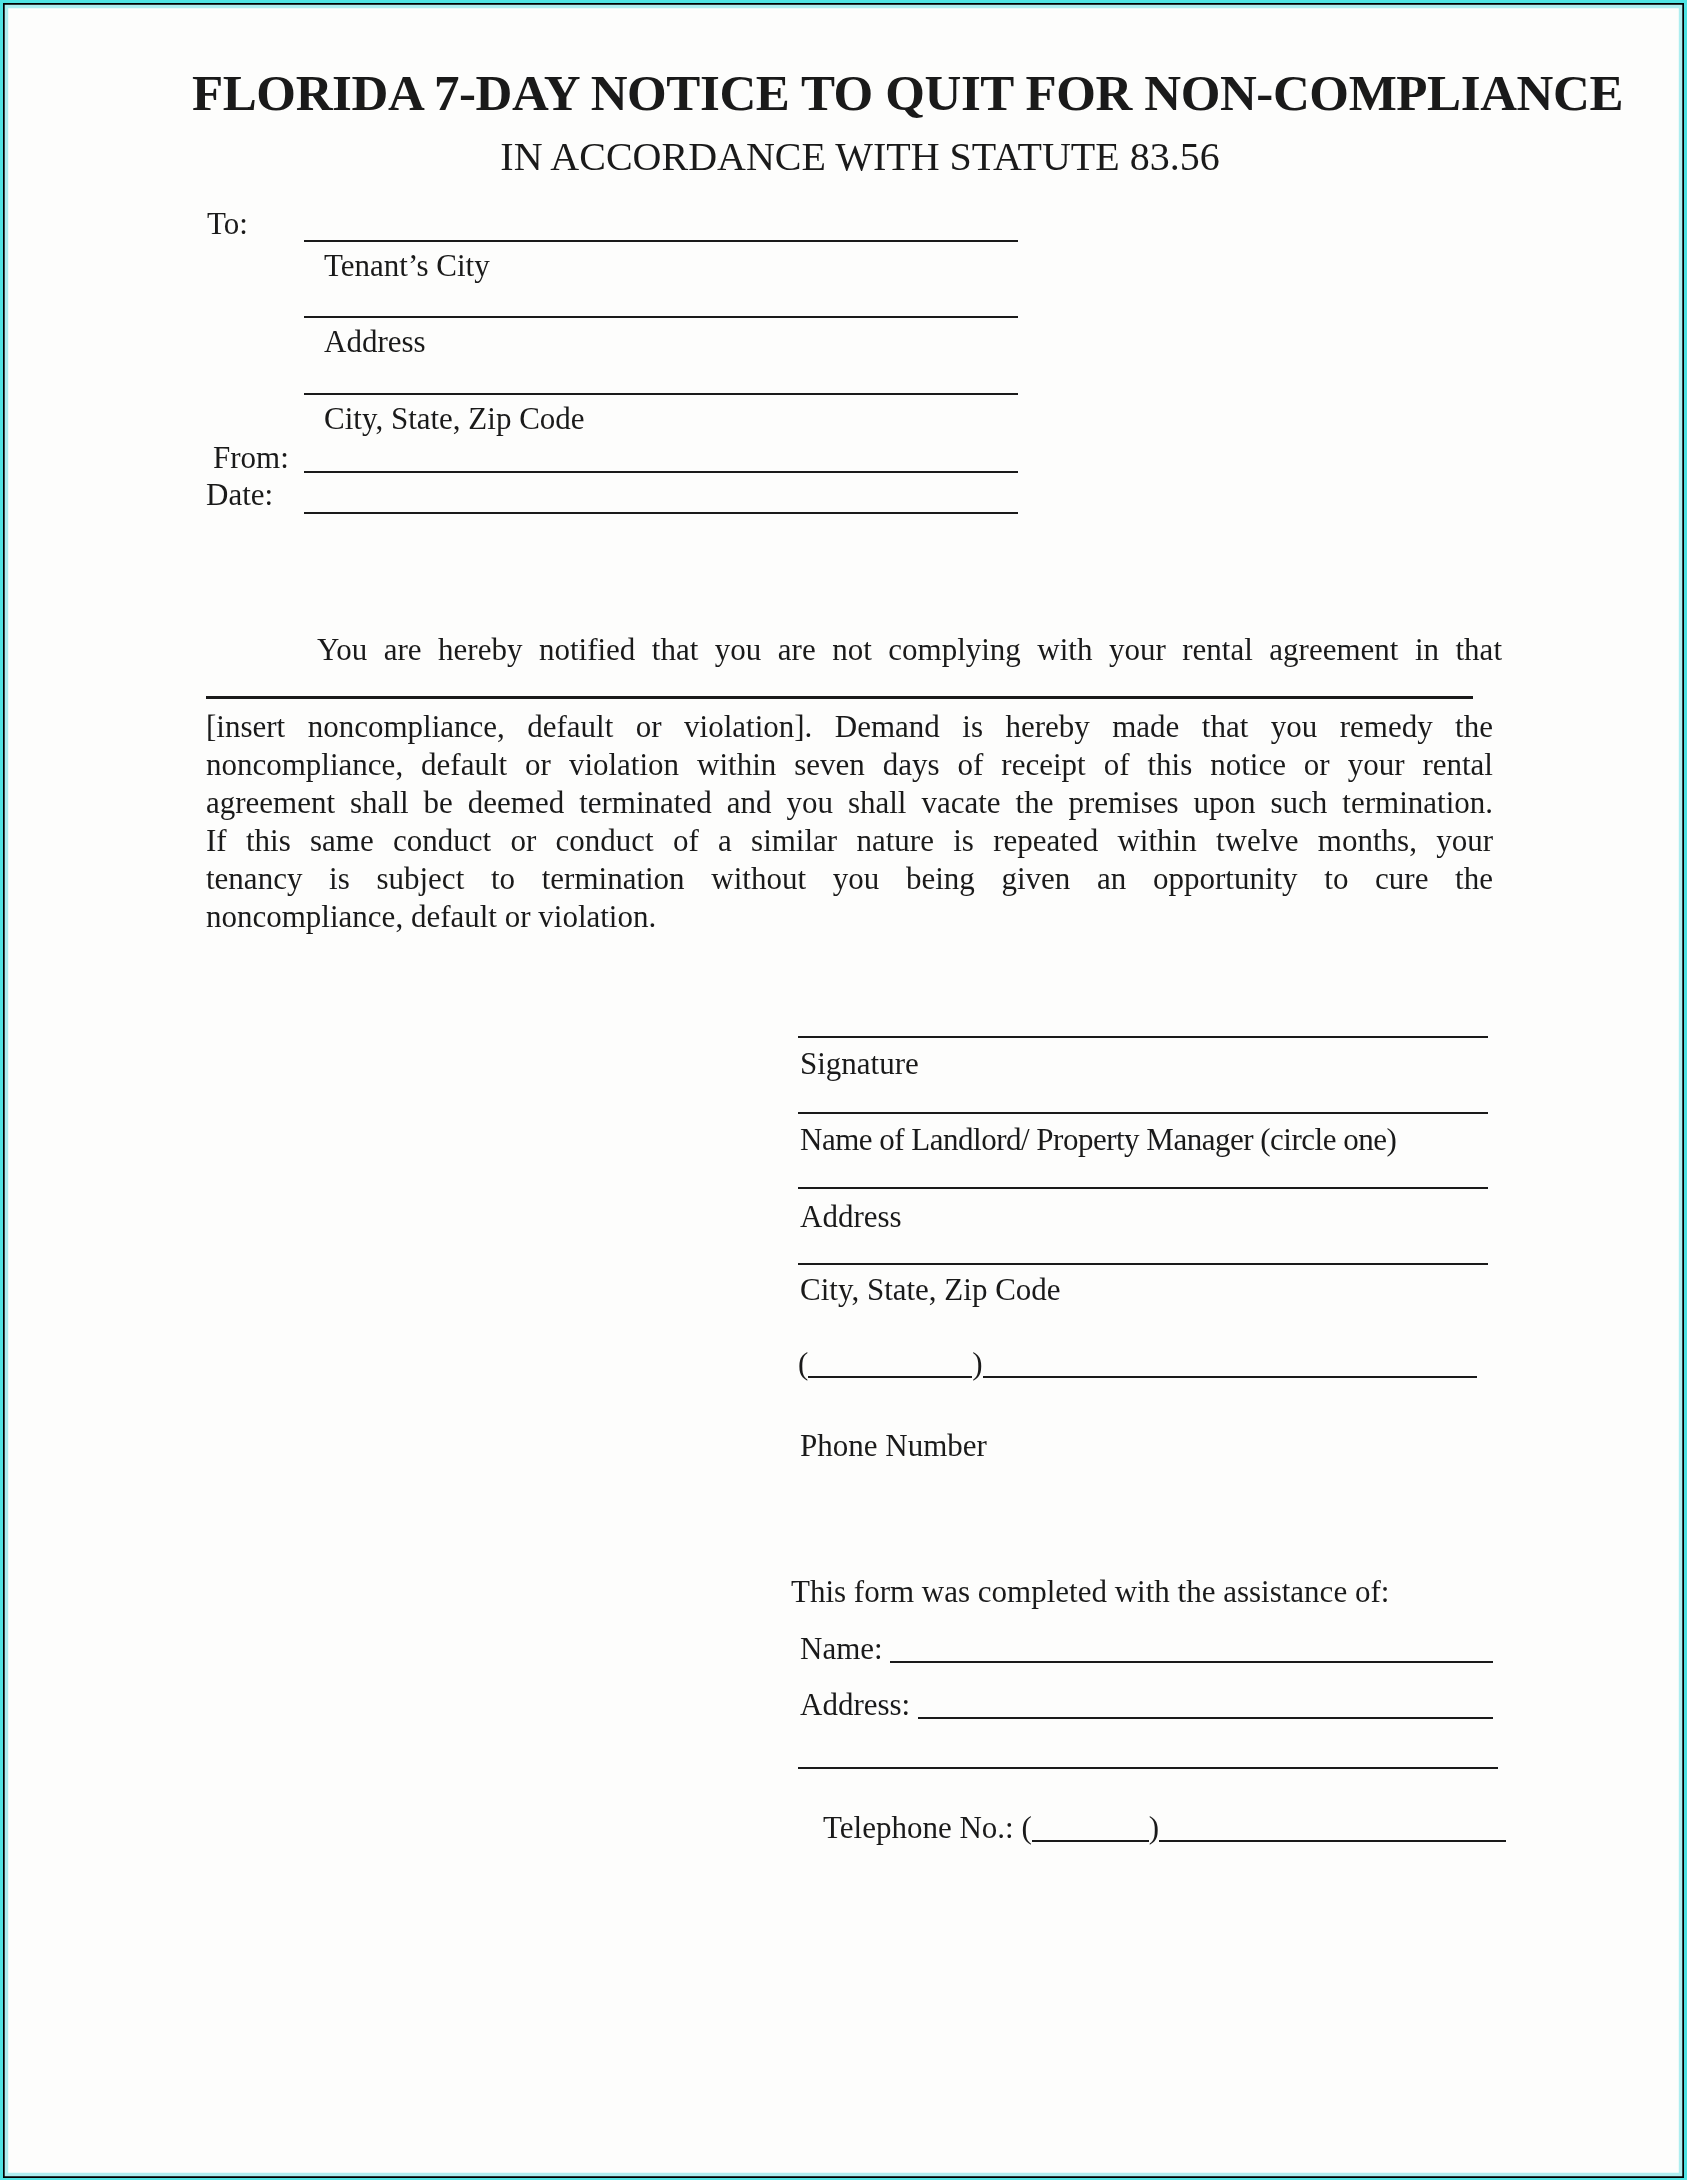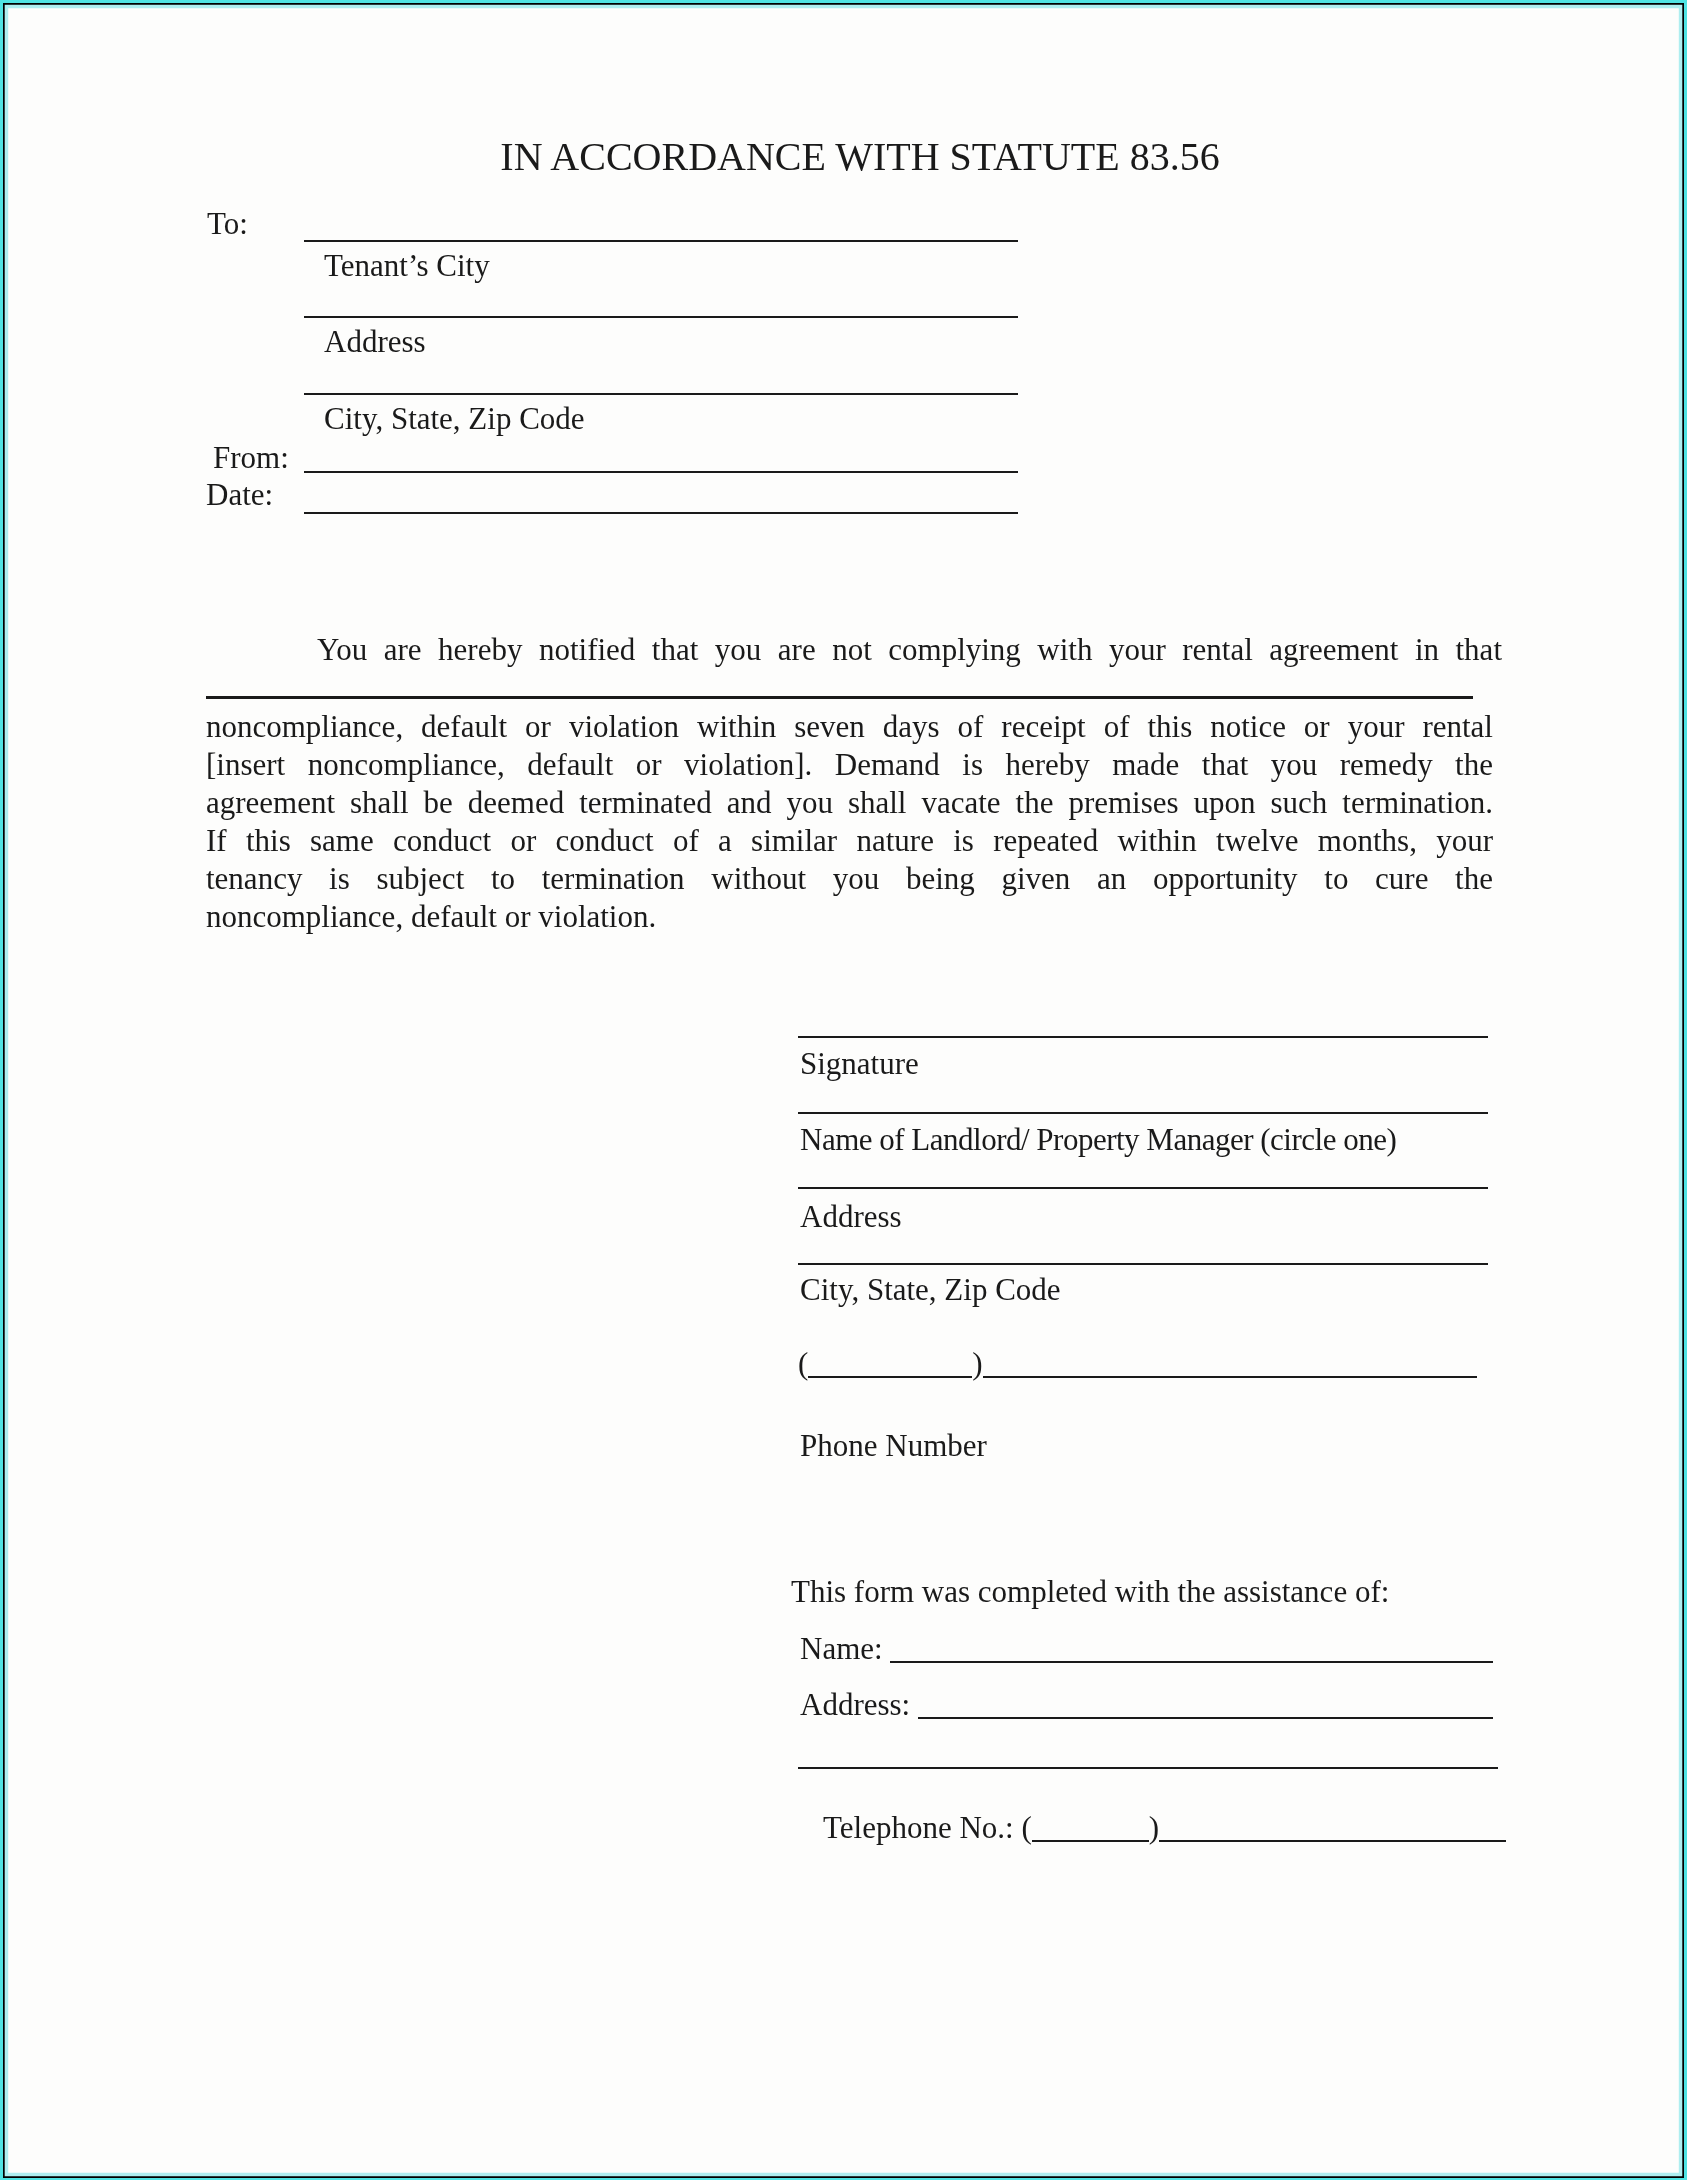--- a/index.html
+++ b/index.html
@@ -59,39 +59,40 @@
   #addr-row{left:797px;top:1683px;width:693px;font-size:31px;}
   #assist-rule{left:795px;top:1764px;width:700px;}
   #tel-row{left:820px;top:1806px;width:683px;font-size:31px;}
   #tel-inner{width:117px;}
 </style>
 </head>
 <body>
 
 <div class="page">
 
+  <div class="abs" id="title">FLORIDA 7-DAY NOTICE TO QUIT FOR NON-COMPLIANCE</div>
   <div class="abs" id="subtitle">IN ACCORDANCE WITH STATUTE 83.56</div>
 
   <div class="abs t36" id="to-label">To:</div>
   <div class="rule" id="line-tenant"></div>
   <div class="abs t35" id="lbl-tenant">Tenant’s City</div>
   <div class="rule" id="line-addr1"></div>
   <div class="abs t35" id="lbl-addr1">Address</div>
   <div class="rule" id="line-city1"></div>
   <div class="abs t35" id="lbl-city1">City, State, Zip Code</div>
   <div class="abs t36" id="from-label">From:</div>
   <div class="rule" id="line-from"></div>
   <div class="abs t36" id="date-label">Date:</div>
   <div class="rule" id="line-date"></div>
 
   <div class="abs" id="body-l1">You are hereby notified that you are not complying with your rental agreement in that</div>
   <div class="rule thick" id="body-rule"></div>
   <div class="abs" id="body-block">
+    <div class="jline">[insert noncompliance, default or violation].  Demand is hereby made that you remedy the</div>
     <div class="jline">noncompliance, default or violation within seven days of receipt of this notice or your rental</div>
-    <div class="jline">[insert noncompliance, default or violation].  Demand is hereby made that you remedy the</div>
     <div class="jline">agreement shall be deemed terminated and you shall vacate the premises upon such termination.</div>
     <div class="jline">If this same conduct or conduct of a similar nature is repeated within twelve months, your</div>
     <div class="jline">tenancy is subject to termination without you being given an opportunity to cure the</div>
     <div class="jlast">noncompliance, default or violation.</div>
   </div>
 
   <div class="rule" id="sig-rule-1"></div>
   <div class="abs t35" id="sig-label">Signature</div>
   <div class="rule" id="sig-rule-2"></div>
   <div class="abs t35" id="lname-label">Name of Landlord/ Property Manager (circle one)</div>

